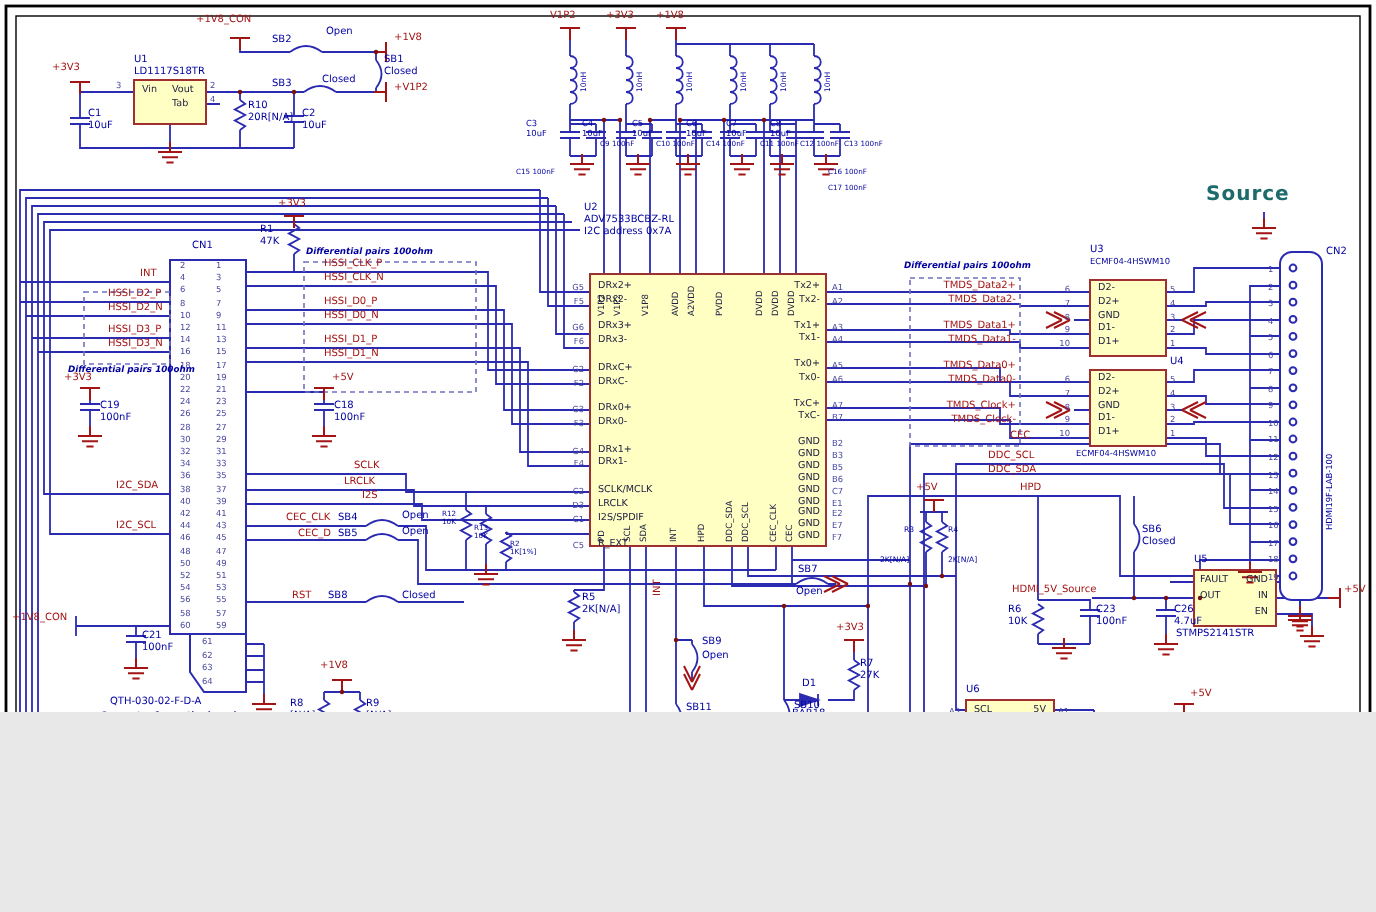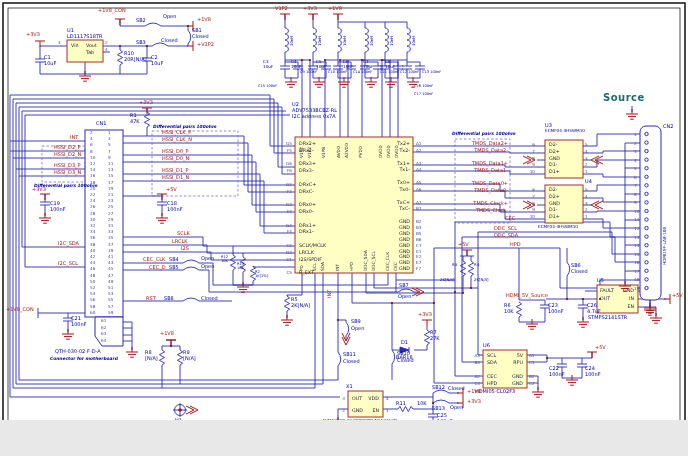--- a/index.html
+++ b/index.html
@@ -1,16 +1,16 @@
 <!DOCTYPE html>
 <html><head>
 <meta charset="utf-8">
 <style>
   html,body{margin:0;padding:0;background:#e8e8e8}
-  #page{position:relative;width:688px;height:420px;background:#fff;overflow:hidden;
+  #page{position:relative;width:688px;height:356px;background:#fff;overflow:hidden;
         font-family:"DejaVu Sans",sans-serif}
   #wires{position:absolute;left:0;top:0}
   .t{position:absolute;font-size:5px;line-height:1.15;color:#0000a0;white-space:pre;z-index:3}
   .rd{color:#a31515}
   .nm{color:#222244;font-size:4.8px}
   .pn{color:#4646a0;font-size:4.2px}
   .it{font-style:italic;font-weight:bold;font-size:4.4px;color:#0000a0}
   .v{writing-mode:vertical-rl;transform:rotate(180deg)}
   .ra{text-align:right}
   .src{font-size:10px;font-weight:bold;color:#1d6b6b;letter-spacing:.5px}

